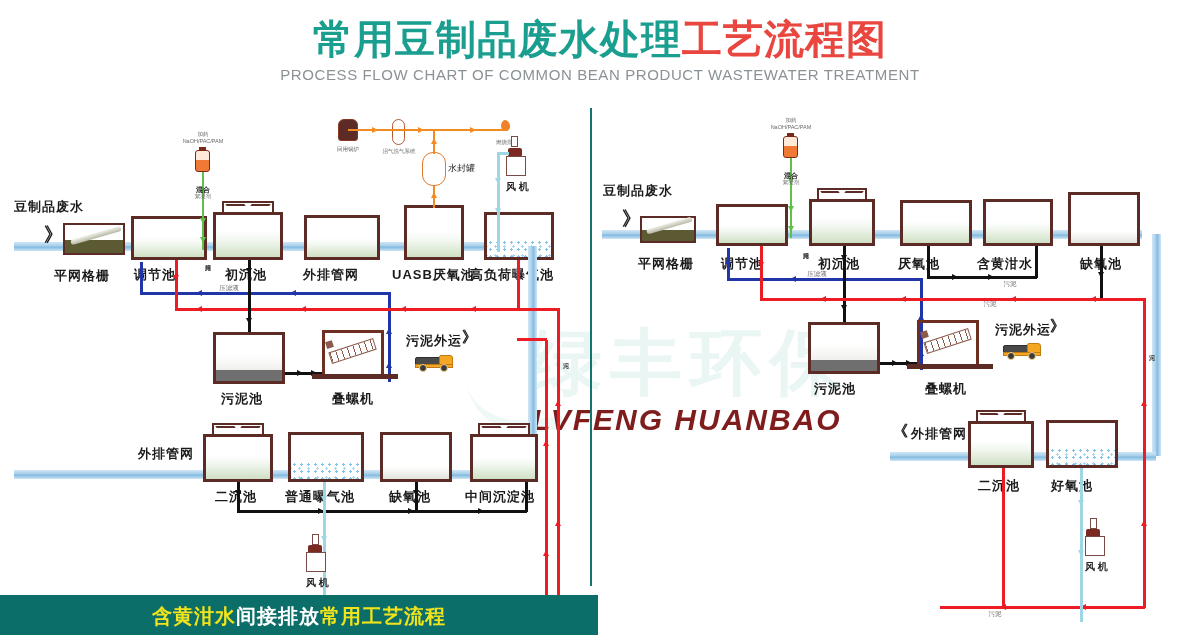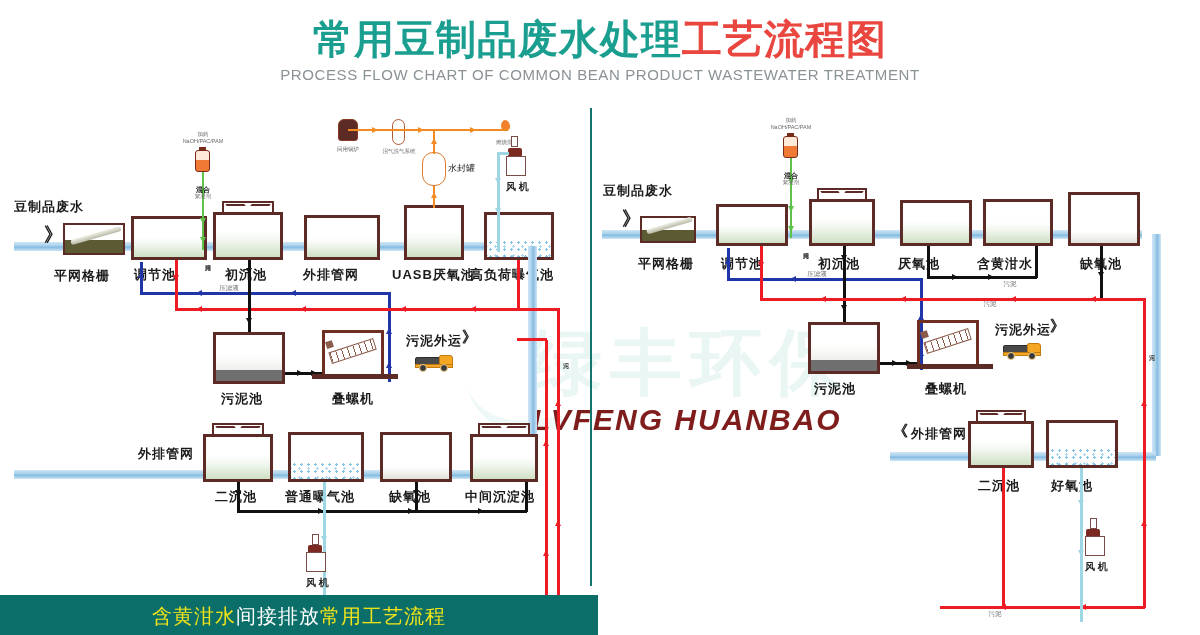--- a/index.html
+++ b/index.html
@@ -142,21 +142,21 @@
                 border-radius:3px; transform:rotate(-16deg); }
 
   .flame { position:absolute; width:9px; height:11px; background:#f0802a;
            border-radius:50% 50% 50% 50% / 60% 60% 40% 40%; transform:rotate(-8deg); }
 
   
   .footer { position:absolute; bottom:0; height:40px; background:#0b6e68; }
   .footer-l { left:0; width:598px; }
   .footer-r { left:602px; width:598px; }
   .footer .cap { position:absolute; width:100%; top:8px; text-align:center;
-                 font-size:20px; font-weight:normal; letter-spacing:1px; }
+                 font-size:20px; font-weight:bold; letter-spacing:1px; }
   .c-y { color:#f2e41a; }
   .c-w { color:#ffffff; }
   .footer-gap { position:absolute; bottom:0; left:598px; width:4px; height:40px; background:#fff; }
 </style>
 </head>
 <body>
 
 <div id="root">
 
   <div class="header">

